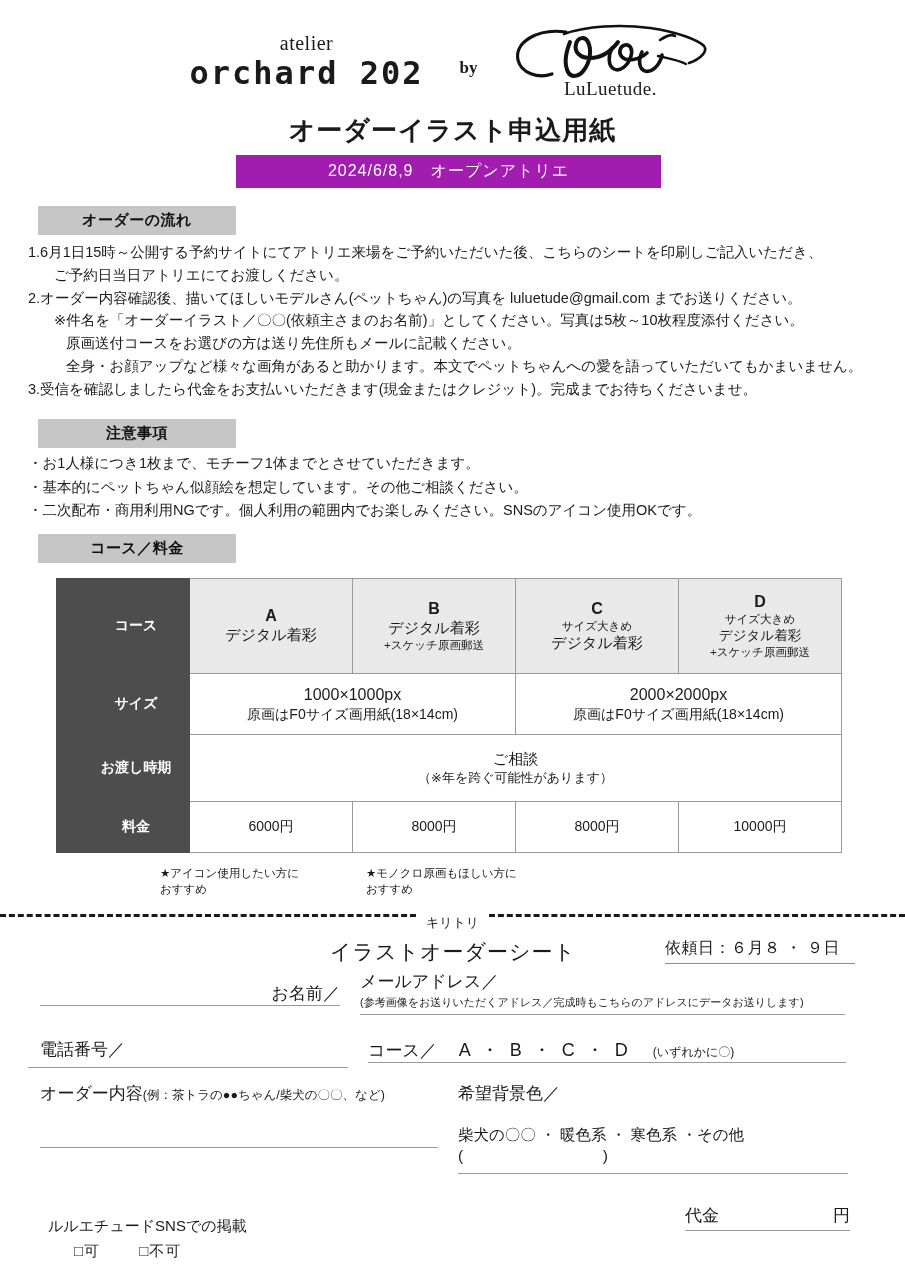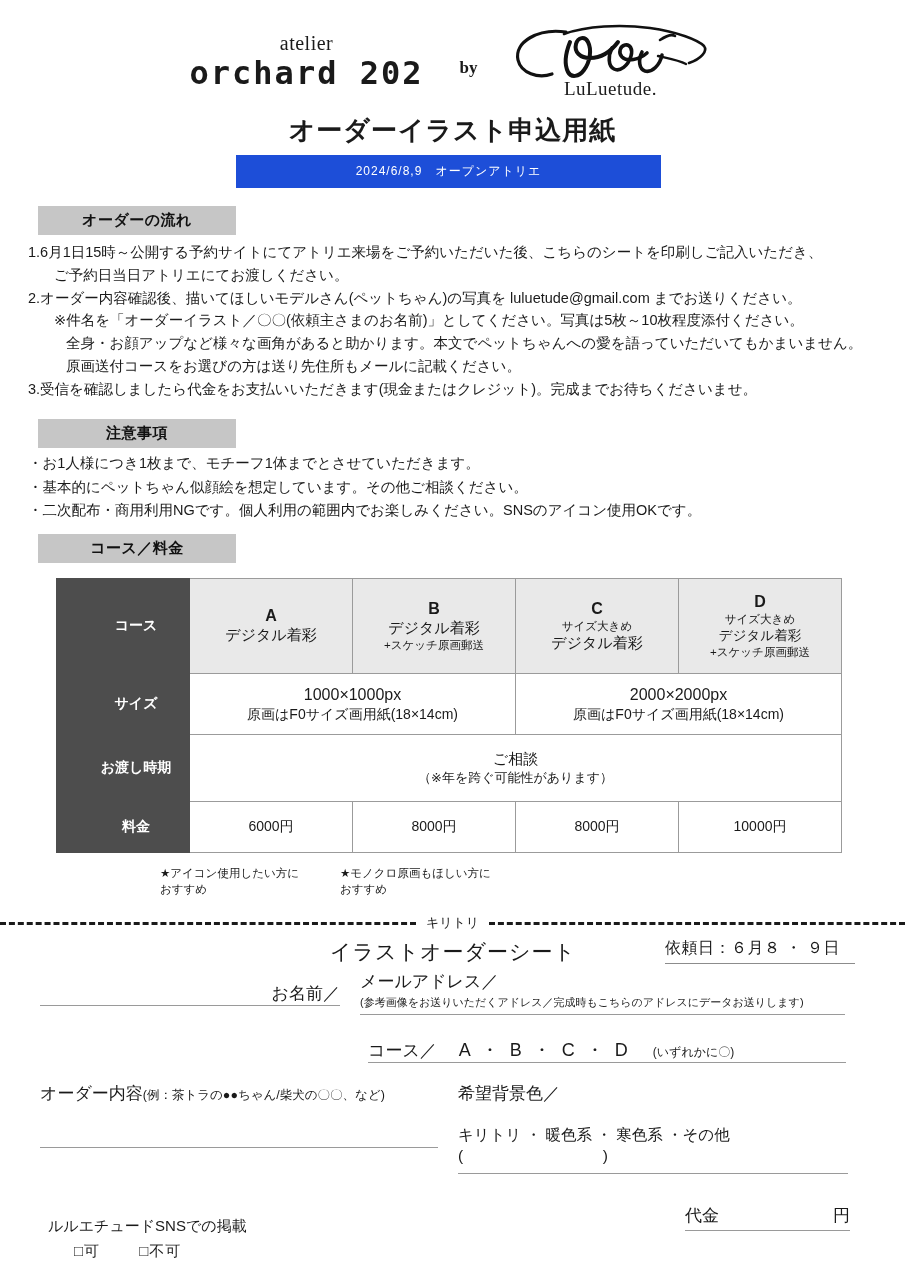--- a/index.html
+++ b/index.html
@@ -80,23 +80,23 @@
     text-align: center;
     font-size: 26px;
     font-weight: bold;
     letter-spacing: 1px;
   }
   .date-bar {
     position: absolute;
     left: 236px; top: 155px;
     width: 425px;
     height: 33px;
-    background: #1d4ed8;
+    background: #a21caf;
     color: #ffffff;
-    font-size: 12px;
+    font-size: 16px;
     display: flex;
     align-items: center;
     justify-content: center;
     letter-spacing: 1px;
   }
 
   
   .sect-head {
     position: absolute;
     height: 29px;
@@ -176,34 +176,33 @@
   .cell-when1 { font-size: 15px; display: block; line-height: 1.4; text-align: center; }
   .cell-when2 { font-size: 13px; display: block; line-height: 1.4; }
   .cell-fee { font-size: 17px; }
 
   
   .star-notes {
     position: absolute;
     left: 160px; top: 866px;
     width: 420px;
     display: flex;
-    gap: 8px;
+    gap: 34px;
     font-size: 11.5px;
     line-height: 1.35;
   }
   .star-notes .sn { width: 172px; }
 
   
   .cutline {
     position: absolute;
     left: 0; top: 914px;
     width: 905px;
     height: 18px;
     display: flex;
-    align-items: center;
   }
   .cutline .dash {
     flex: 1;
     height: 0;
     border-top: 3px dashed #1a1a1a;
   }
   .cutline .cut-label {
     font-size: 13px;
     padding: 0 10px;
     white-space: nowrap;
@@ -289,22 +288,22 @@
 
   <div class="main-title">オーダーイラスト申込用紙</div>
   <div class="date-bar">2024/6/8,9　オープンアトリエ</div>
 
   <div class="sect-head" id="head-flow">オーダーの流れ</div>
   <div class="flow-list">
     <div class="li">1.6月1日15時～公開する予約サイトにてアトリエ来場をご予約いただいた後、こちらのシートを印刷しご記入いただき、</div>
     <div class="li sub">ご予約日当日アトリエにてお渡しください。</div>
     <div class="li">2.オーダー内容確認後、描いてほしいモデルさん(ペットちゃん)の写真を  luluetude@gmail.com までお送りください。</div>
     <div class="li sub">※件名を「オーダーイラスト／〇〇(依頼主さまのお名前)」としてください。写真は5枚～10枚程度添付ください。</div>
+    <div class="li sub2">原画送付コースをお選びの方は送り先住所もメールに記載ください。</div>
     <div class="li sub2">全身・お顔アップなど様々な画角があると助かります。本文でペットちゃんへの愛を語っていただいてもかまいません。</div>
-    <div class="li sub2">原画送付コースをお選びの方は送り先住所もメールに記載ください。</div>
     <div class="li">3.受信を確認しましたら代金をお支払いいただきます(現金またはクレジット)。完成までお待ちくださいませ。</div>
   </div>
 
   <div class="sect-head" id="head-notes">注意事項</div>
   <div class="notes-list">
     <div>・お1人様につき1枚まで、モチーフ1体までとさせていただきます。</div>
     <div>・基本的にペットちゃん似顔絵を想定しています。その他ご相談ください。</div>
     <div>・二次配布・商用利用NGです。個人利用の範囲内でお楽しみください。SNSのアイコン使用OKです。</div>
   </div>
 
@@ -386,40 +385,43 @@
 
   <div class="fld" id="f-name">
     <div class="lbl uline" style="text-align:right;">お名前／</div>
   </div>
 
   <div class="fld" id="f-email">
     <div class="lbl">メールアドレス／</div>
     <div class="lbl-sm uline" style="padding-bottom:4px;margin-top:2px;">(参考画像をお送りいただくアドレス／完成時もこちらのアドレスにデータお送りします)</div>
   </div>
 
+  <div class="fld" id="f-phone">
+    <div class="lbl uline" style="padding-bottom:6px;padding-left:12px;">電話番号／</div>
+  </div>
 
   <div class="fld" id="f-course">
     <div class="uline" style="display:flex;align-items:baseline;">
       <span class="lbl">コース／</span>
       <span class="course-opts">A ・ B ・ C ・ D</span>
       <span class="course-hint">(いずれかに〇)</span>
     </div>
   </div>
 
   <div class="fld" id="f-content">
     <div style="display:flex;align-items:baseline;padding-left:12px;">
       <span class="lbl">オーダー内容</span>
       <span class="lbl-sm" style="font-size:12.5px;">(例：茶トラの●●ちゃん/柴犬の〇〇、など)</span>
     </div>
     <div class="uline" style="height:42px;margin-left:12px;"></div>
   </div>
 
   <div class="fld" id="f-bg">
     <div class="lbl">希望背景色／</div>
-    <div class="bg-opts uline" style="padding-bottom:6px;margin-top:20px;">キリトリ ・ 暖色系 ・ 寒色系 ・その他(　　　　　　　　　)</div>
+    <div class="bg-opts uline" style="padding-bottom:6px;margin-top:20px;">柴犬の〇〇 ・ 暖色系 ・ 寒色系 ・その他(　　　　　　　　　)</div>
   </div>
 
   <div class="sns-block">
     <div class="sns-title">ルルエチュードSNSでの掲載</div>
     <div class="sns-opts">
       <span>□可</span>
       <span>□不可</span>
     </div>
   </div>
 

